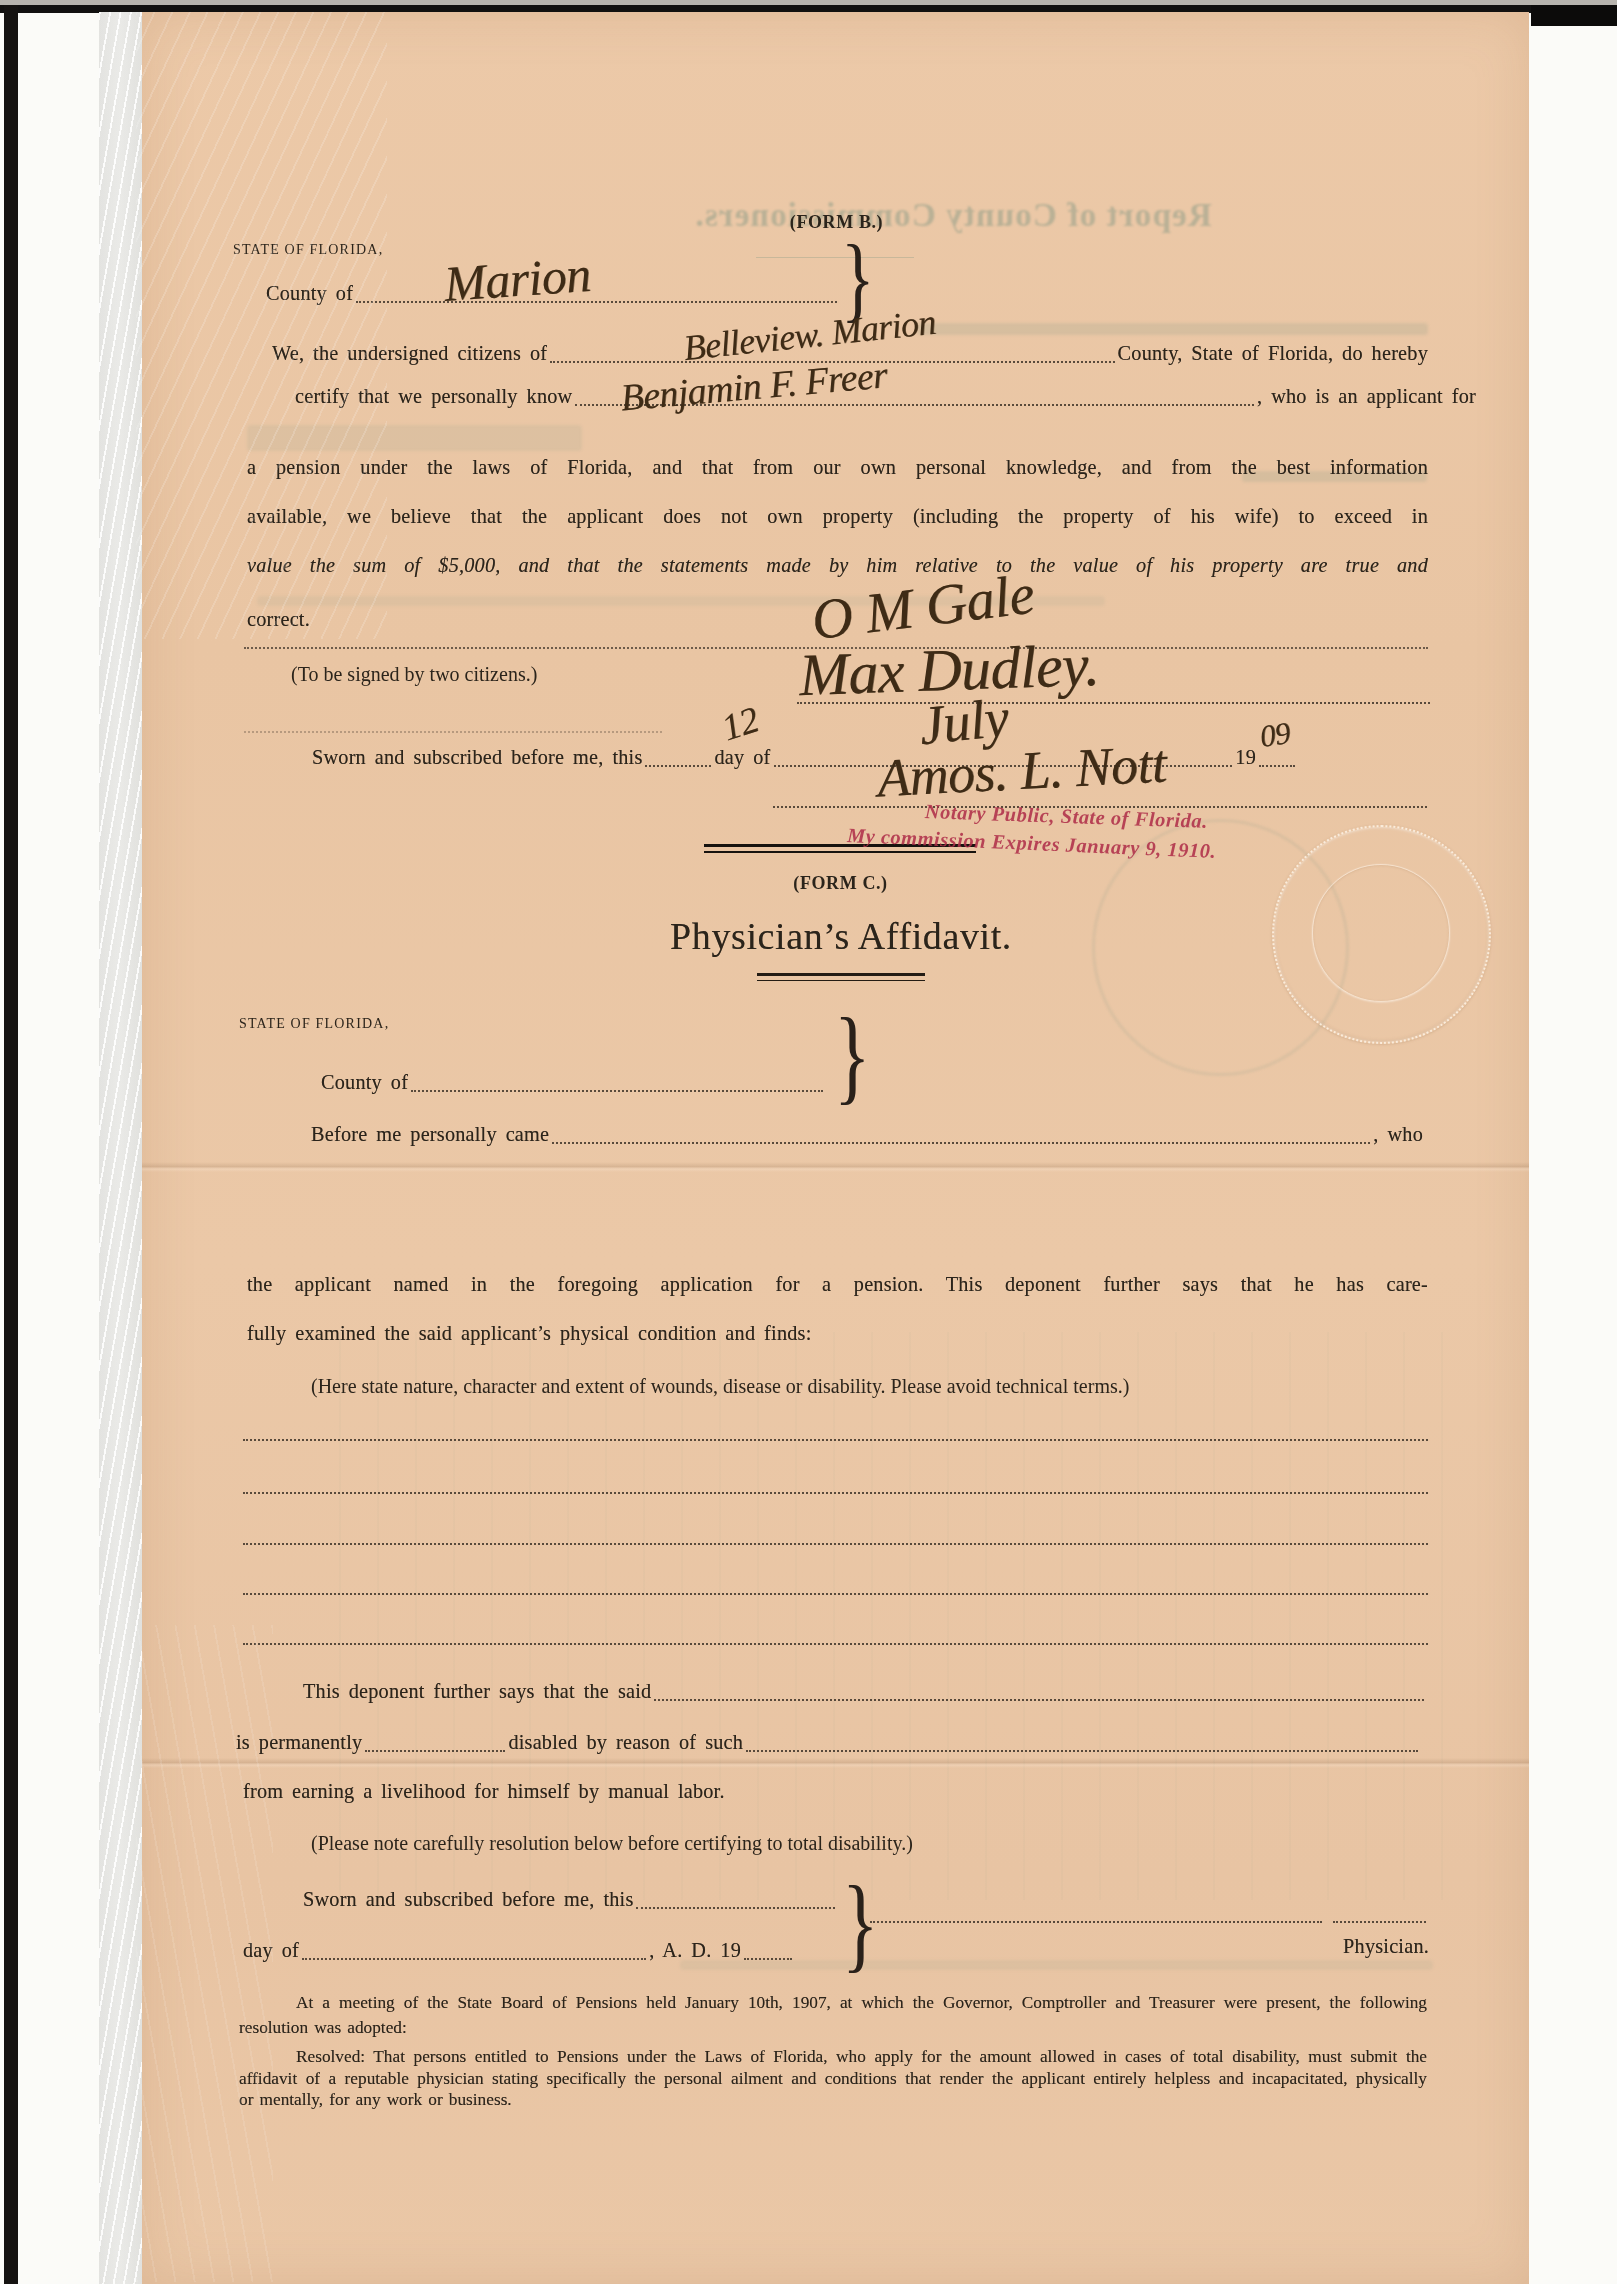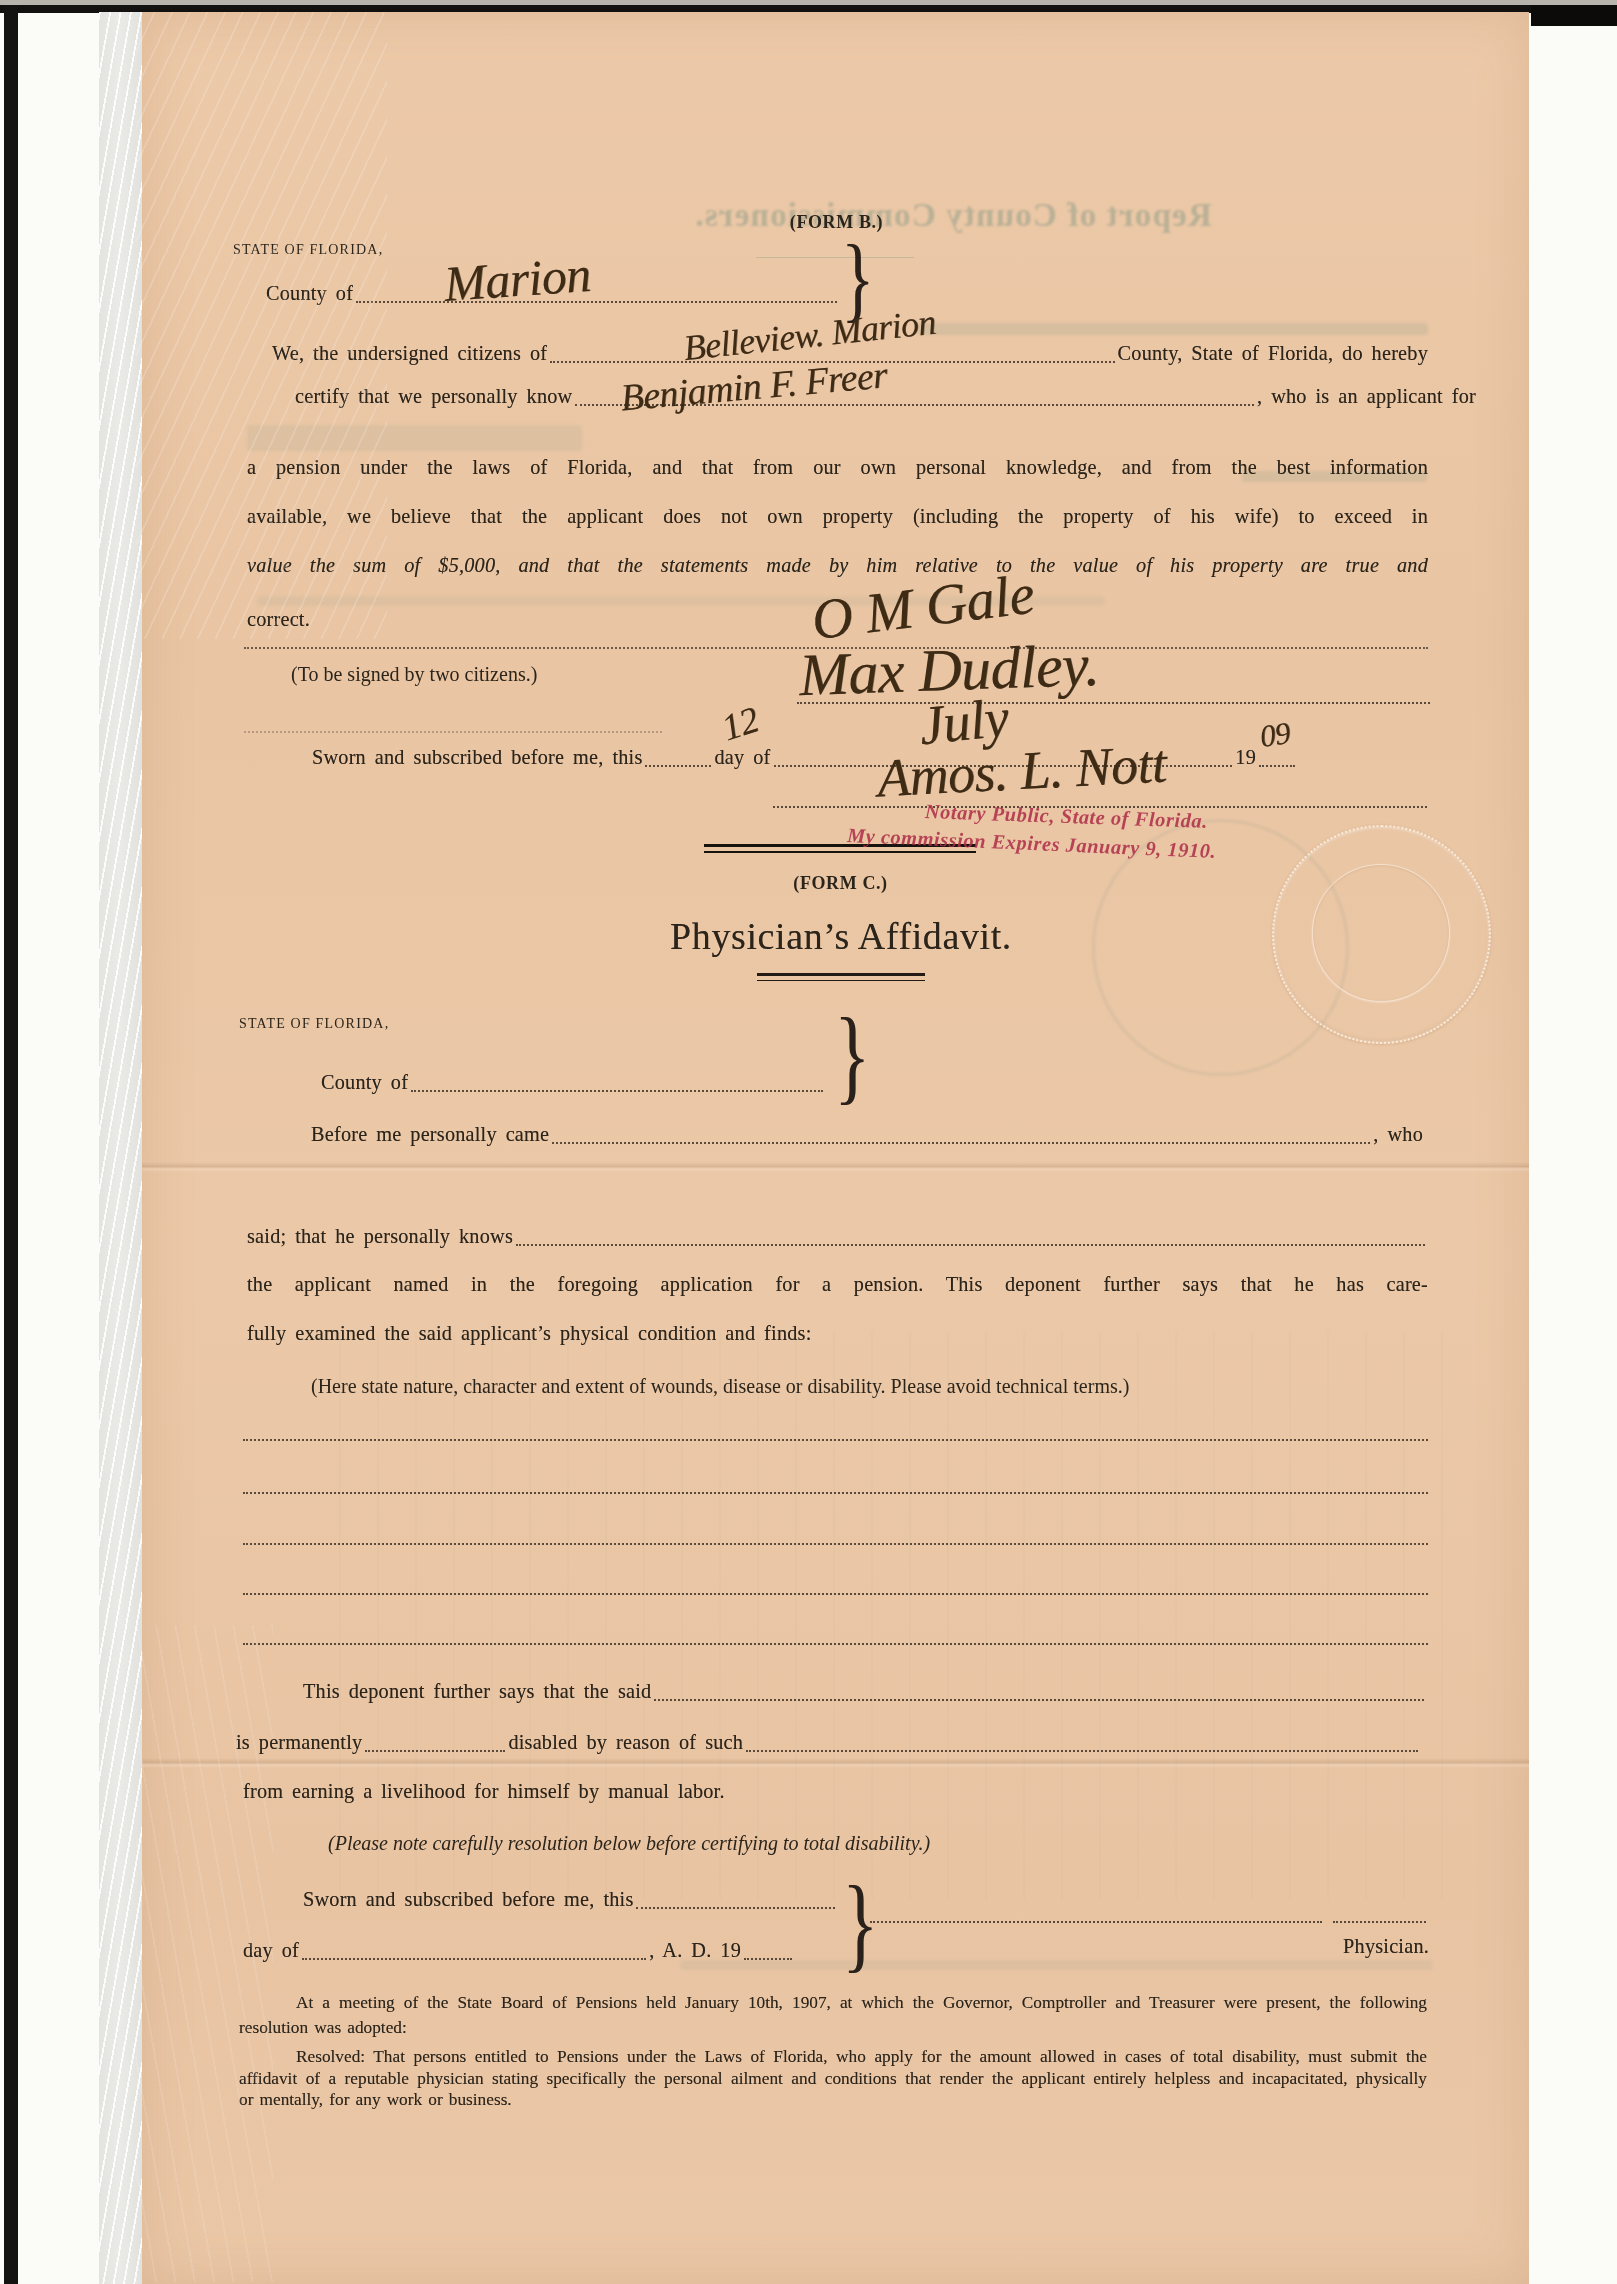--- a/index.html
+++ b/index.html
@@ -170,24 +170,20 @@
     </div>
     <div class="abs brace" style="left:692px;top:989px;font-size:76px;line-height:76px;transform:scaleY(1.4);transform-origin:top;">}</div>
 
     <div class="abs row" style="left:169px;top:1111px;width:1112px;">
       <span class="pt sz">Before me personally came</span>
       <span class="dotfill"></span>
       <span class="pt sz">, who</span>
     </div>
 
 
-    <div class="abs row" style="left:105px;top:1213px;width:1181px;">
-      <span class="pt sz">said; that he personally knows</span>
-      <span class="dotfill"></span>
-    </div>
 
     <div class="abs pt sz just" style="left:105px;top:1261px;width:1181px;">the applicant named in the foregoing application for a pension.  This deponent further says that he has care-</div>
     <div class="abs pt sz" style="left:105px;top:1310px;">fully examined the said applicant’s physical condition and finds:</div>
 
     <div class="abs pt smallnote" style="left:169px;top:1363px;">(Here state nature, character and extent of wounds, disease or disability. Please avoid technical terms.)</div>
 
     <div class="abs dotline" style="left:101px;top:1423px;width:1185px;"></div>
     <div class="abs dotline" style="left:101px;top:1476px;width:1185px;"></div>
     <div class="abs dotline" style="left:101px;top:1527px;width:1185px;"></div>
     <div class="abs dotline" style="left:101px;top:1577px;width:1185px;"></div>
@@ -200,21 +196,21 @@
 
     <div class="abs row" style="left:94px;top:1719px;width:1185px;">
       <span class="pt sz">is permanently</span>
       <span class="dotseg" style="width:140px;"></span>
       <span class="pt sz">disabled by reason of such</span>
       <span class="dotfill"></span>
     </div>
 
     <div class="abs pt sz" style="left:101px;top:1768px;">from earning a livelihood for himself by manual labor.</div>
 
-    <div class="abs pt smallnote" style="left:186px;top:1820px;font-style:italic;">(Please note carefully resolution below before certifying to total disability.)</div>
+    <div class="abs pt smallnote" style="left:169px;top:1820px;">(Please note carefully resolution below before certifying to total disability.)</div>
 
     <div class="abs row" style="left:161px;top:1876px;width:535px;">
       <span class="pt sz">Sworn and subscribed before me, this</span>
       <span class="dotfill"></span>
     </div>
     <div class="abs brace" style="left:700px;top:1857px;font-size:76px;line-height:76px;transform:scaleY(1.4);transform-origin:top;">}</div>
 
     <div class="abs row" style="left:101px;top:1927px;width:552px;">
       <span class="pt sz">day of</span>
       <span class="dotfill"></span>

